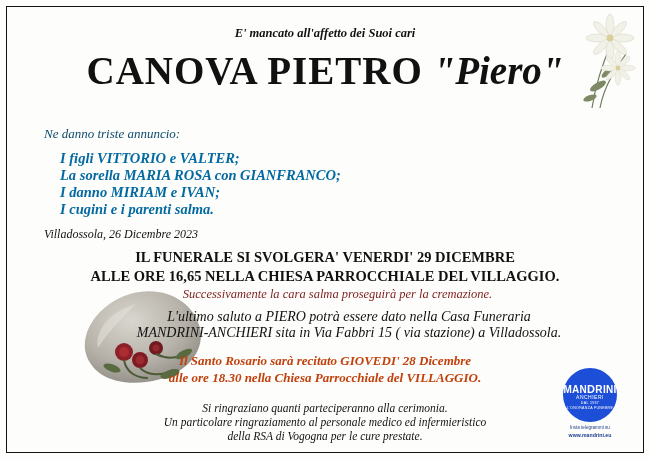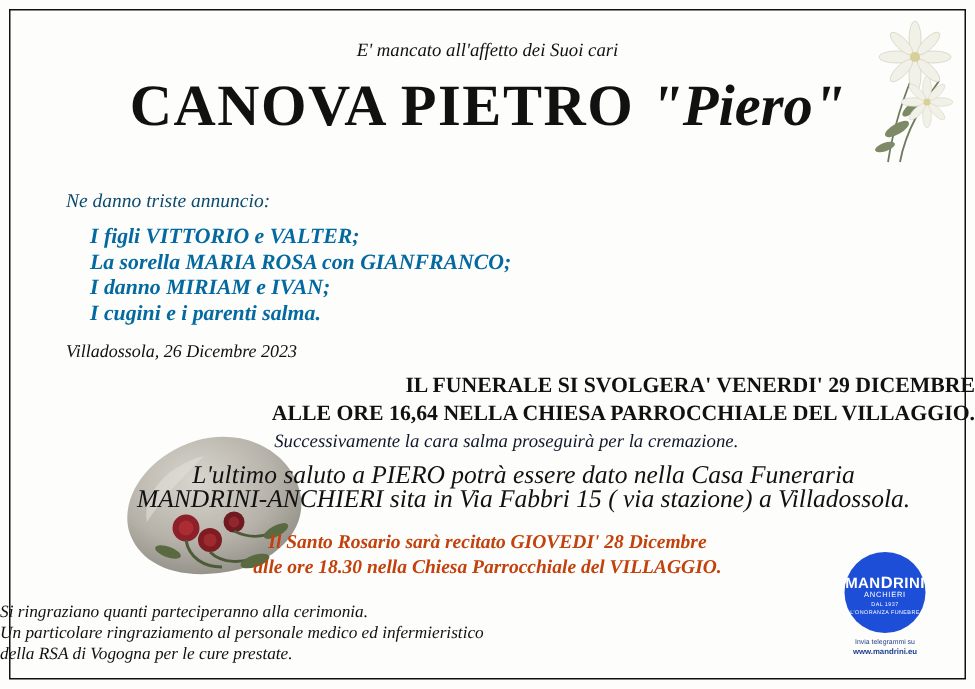--- a/index.html
+++ b/index.html
@@ -126,21 +126,21 @@
     position: absolute;
     white-space: nowrap;
   }
   .intro {
     left: 0;
     right: 0;
     top: 26px;
     text-align: center;
     font-size: 12.5px;
     font-style: italic;
-    font-weight: normal;
+    font-weight: bold;
     color: #111;
   }
   .name {
     left: 0;
     right: 0;
     top: 48px;
     text-align: center;
     font-size: 39px;
     font-weight: bold;
     letter-spacing: 1px;
@@ -179,62 +179,63 @@
     left: 44px;
     top: 227px;
     font-size: 12px;
     font-style: italic;
     color: #111;
   }
   .funeral {
     left: 0;
     right: 0;
     top: 248px;
-    text-align: right;
+    text-align: center;
     font-size: 14.5px;
     font-weight: bold;
     color: #111;
     line-height: 19px;
   }
   .cremation {
     left: 0;
     right: 0;
     top: 287px;
     text-align: center;
     font-size: 12.5px;
     font-style: italic;
-    color: #0f172a;
+    color: #7f1d1d;
     margin-left: 25px;
   }
   .saluto {
     left: 0;
     right: 0;
     top: 309px;
     text-align: center;
-    font-size: 17px;
+    font-size: 14px;
     font-style: italic;
     color: #111;
     line-height: 16px;
     padding-left: 48px;
   }
   .rosario {
     left: 0;
     right: 0;
     top: 352px;
     text-align: center;
     font-size: 13px;
     font-style: italic;
     font-weight: bold;
     color: #c2410c;
     line-height: 17px;
   }
   .thanks {
     left: 0;
     right: 0;
     top: 401px;
+    text-align: center;
     font-size: 11.5px;
     font-style: italic;
     color: #111;
     line-height: 14px;
   }
 </style>
 </head>
 <body>
 
 <div class="poster">
@@ -323,21 +324,21 @@
       <div>I figli VITTORIO e VALTER;</div>
       <div>La sorella MARIA ROSA con GIANFRANCO;</div>
       <div>I danno MIRIAM e IVAN;</div>
       <div>I cugini e i parenti salma.</div>
     </div>
 
     <div class="line place-date">Villadossola, 26 Dicembre 2023</div>
 
     <div class="line funeral">
       <div>IL FUNERALE SI SVOLGERA'  VENERDI' 29 DICEMBRE</div>
-      <div>ALLE ORE 16,64 NELLA CHIESA PARROCCHIALE DEL VILLAGGIO.</div>
+      <div>ALLE ORE 16,65 NELLA CHIESA PARROCCHIALE DEL VILLAGGIO.</div>
     </div>
 
     <div class="line cremation">Successivamente la cara salma proseguirà per la cremazione.</div>
 
     <div class="line saluto">
       <div>L'ultimo saluto a PIERO potrà essere dato nella Casa Funeraria</div>
       <div>MANDRINI-ANCHIERI  sita in Via Fabbri 15 ( via stazione) a Villadossola.</div>
     </div>
 
     <div class="line rosario">

